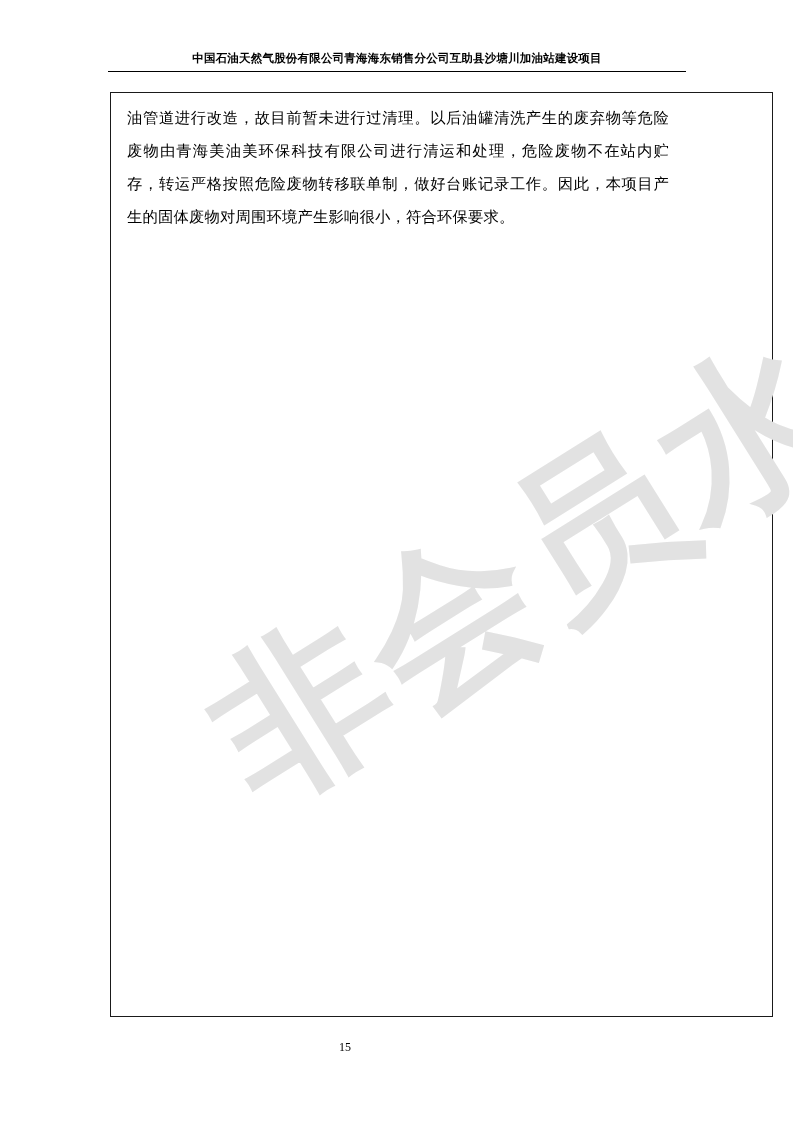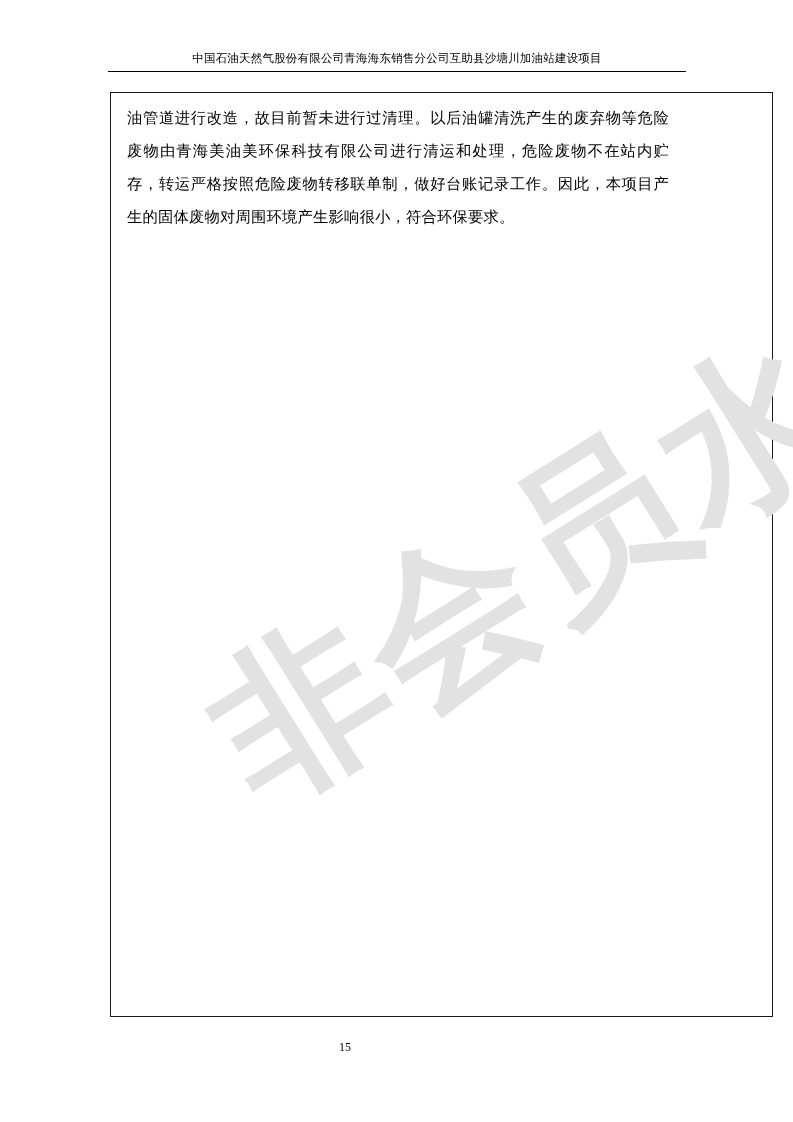--- a/index.html
+++ b/index.html
@@ -28,21 +28,21 @@
   
   .header {
     position: absolute;
     left: 108px;
     top: 52px;
     width: 578px;
     text-align: center;
   }
   .header-title {
     font-size: 11.5px;
-    font-weight: normal;
+    font-weight: bold;
     letter-spacing: 0.2px;
     line-height: 1.2;
     white-space: nowrap;
   }
   .header-rule {
     margin-top: 5px;
     border-bottom: 1.6px solid #000000;
     width: 100%;
   }
 

